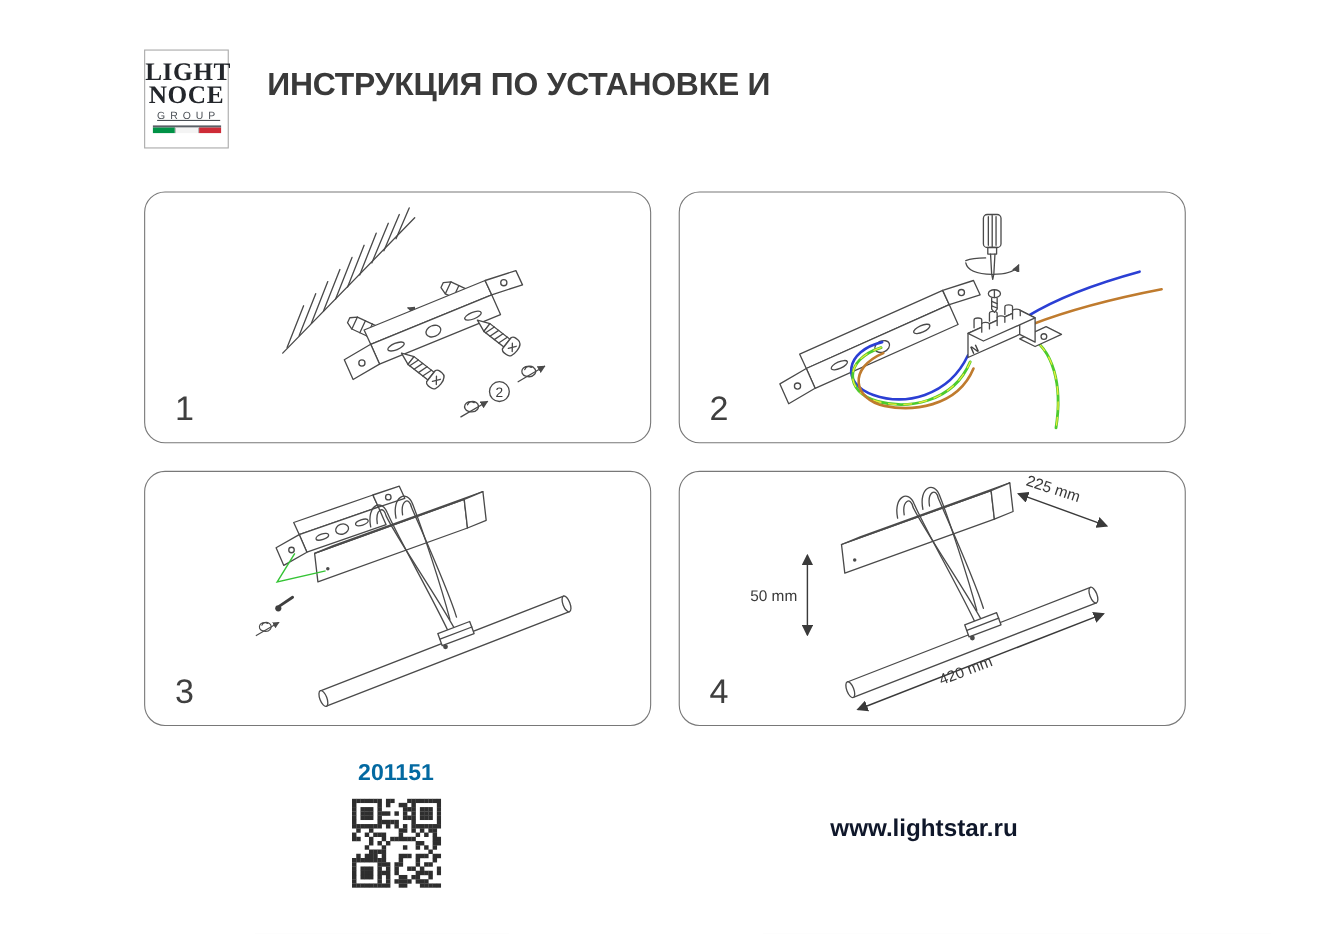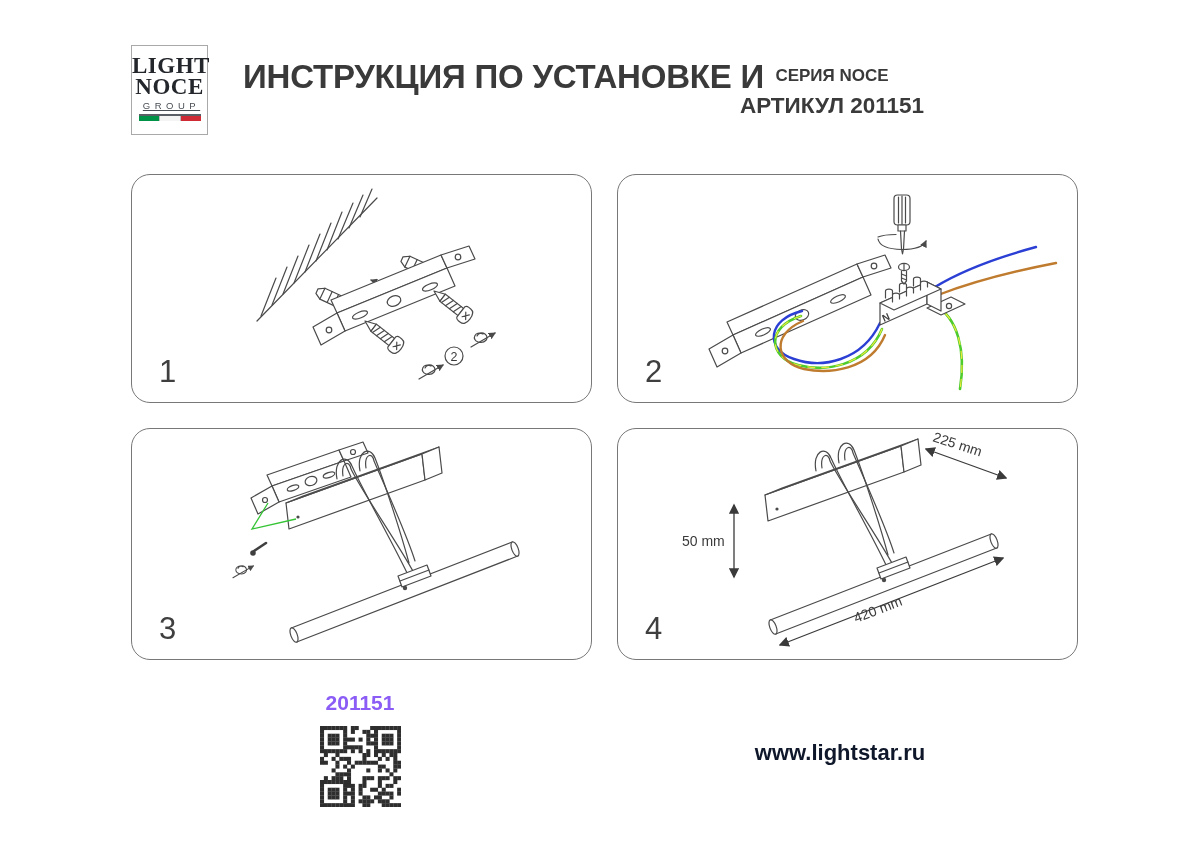--- a/index.html
+++ b/index.html
@@ -7,38 +7,38 @@
         font-family:"Liberation Sans",sans-serif;color:#3a3a3a;overflow:hidden;}
 
   
   .logo{position:absolute;left:131px;top:45px;width:77px;height:90px;border:1px solid #a9a9a9;
         background:#fff;text-align:center;box-sizing:border-box;padding-top:9px;}
   .logo .l1,.logo .l2{font-family:"Liberation Serif",serif;font-weight:700;font-size:23px;
         line-height:21px;color:#23262b;letter-spacing:.5px;}
   .logo .l3{font-size:9.5px;letter-spacing:4.5px;color:#4a4f55;margin-top:3px;text-indent:4px;text-decoration:underline;}
   .flag{width:62px;height:7px;margin:3px auto 0;border-top:2px solid #5a5f66;display:flex;}
   .flag i{flex:1;height:5px;}
-  .title{position:absolute;left:243px;top:62px;font-size:33px;font-weight:700;line-height:30px;
+  .title{position:absolute;left:243px;top:62px;font-size:29px;font-weight:700;line-height:30px;
         color:#3a3a3a;letter-spacing:-.2px;}
   .hdr-right{position:absolute;left:712px;top:66px;width:240px;text-align:center;}
   .hdr-right .series{font-size:17px;font-weight:700;margin-bottom:7px;}
   .hdr-right .article{font-size:22.5px;font-weight:700;}
 
   
   .panel{position:absolute;width:459px;border:1px solid #787878;border-radius:19px;background:#fff;}
   #panel1{left:131px;top:174px;height:227px;}
   #panel2{left:617px;top:174px;height:227px;}
   #panel3{left:131px;top:428px;height:230px;}
   #panel4{left:617px;top:428px;height:230px;}
   .panel svg{position:absolute;left:0;top:0;}
   .stepnum{position:absolute;left:27px;bottom:12px;font-size:31px;color:#3f3f3f;}
 
   
   .code{position:absolute;left:300px;top:691px;width:120px;text-align:center;
-        font-size:21px;font-weight:700;color:#8b5cf6;}
+        font-size:21px;font-weight:700;color:#0369a1;}
   .qr{position:absolute;left:320px;top:726px;width:81px;height:81px;}
   .site{position:absolute;left:690px;top:740px;width:300px;text-align:center;
         font-size:22px;font-weight:700;color:#0f172a;}
 
   
   svg.art *{vector-effect:non-scaling-stroke;}
   .ln{stroke:#4a4a4a;stroke-width:1.2;fill:none;stroke-linecap:round;stroke-linejoin:round;}
   .fw{stroke:#4a4a4a;stroke-width:1.2;fill:#ffffff;stroke-linejoin:round;}
   .dim{stroke:#3a3a3a;stroke-width:1.3;fill:none;}
   .dimtxt{font-family:"Liberation Sans",sans-serif;font-size:14px;fill:#3a3a3a;}
@@ -109,24 +109,20 @@
       <i style="background:#009246"></i>
         <i style="background:#f4f4f4;border:1px solid #bbb;border-top:0;border-bottom:0"></i>
         <i style="background:#ce2b37"></i>
     </div>
   </div>
 
   <div class="title">
     <div>ИНСТРУКЦИЯ ПО УСТАНОВКЕ И</div>
   </div>
 
-  <div class="hdr-right">
-    <div class="series">СЕРИЯ NOCE</div>
-    <div class="article">АРТИКУЛ 201151</div>
-  </div>
 
   <div class="panel" id="panel1">
     <svg class="art" width="459" height="227" viewBox="0 0 459 227">
       <g class="ln">
         <path d="M125 146 L245 23"></path>
         <path d="M129 141 l15 -38"></path>
           <path d="M140 130 l15 -38"></path>
           <path d="M151 119 l15 -38"></path>
         <path d="M162 108 l15 -38"></path>
           <path d="M173 97 l15 -38"></path>

